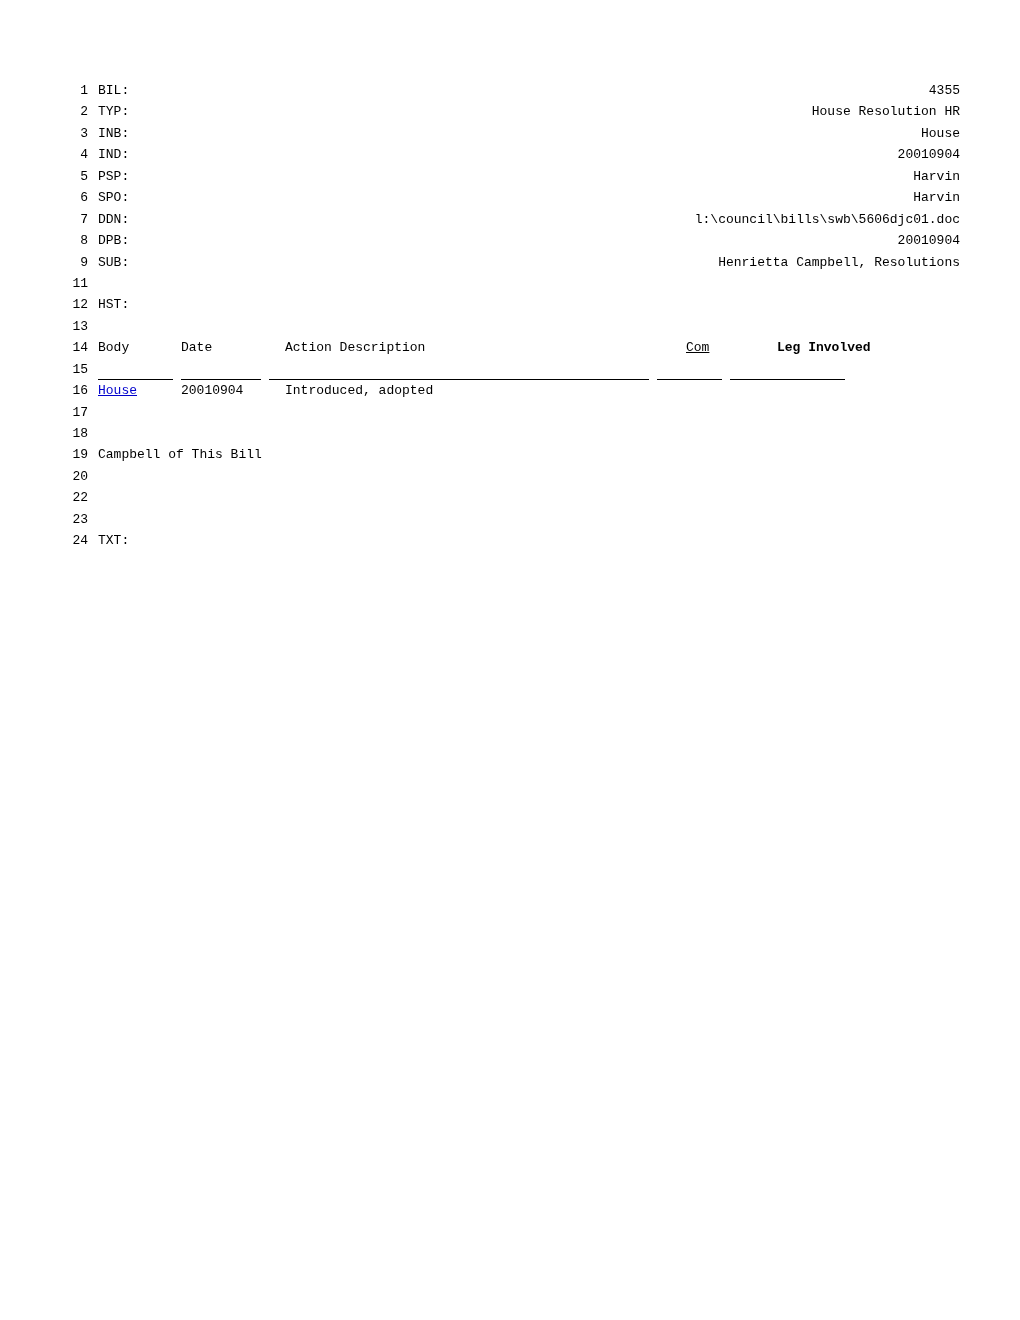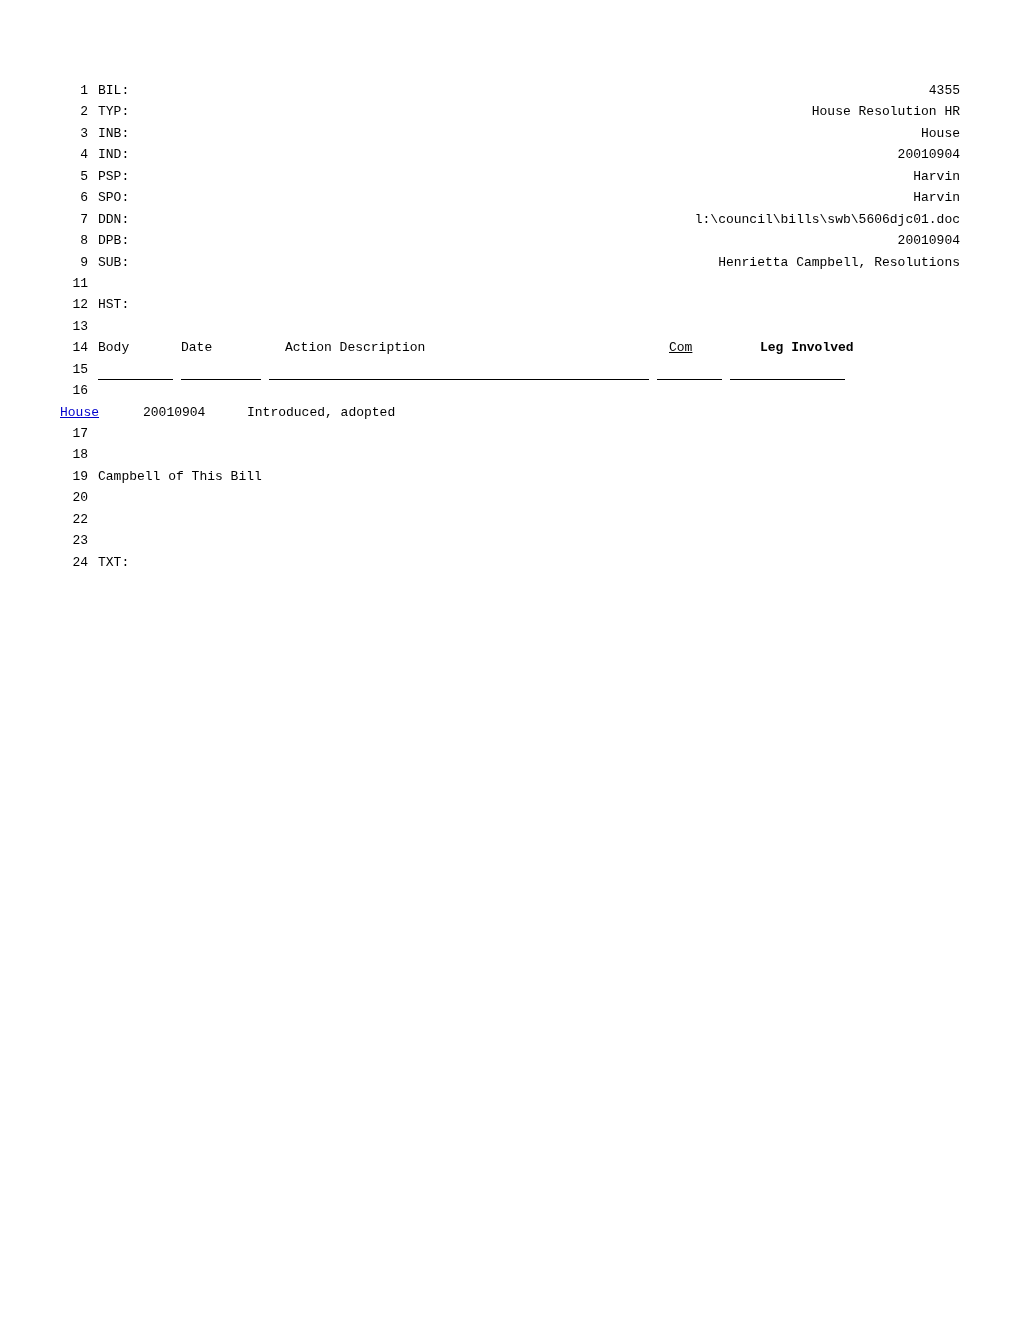--- a/index.html
+++ b/index.html
@@ -85,28 +85,27 @@
 
     .sep-leg {
       width: 115px;
       border-bottom: 1px solid #000;
       margin-left: 8px;
     }
 
     .col-body { width: 75px; }
     .col-date { width: 88px; margin-left: 8px; }
     .col-action { width: 380px; margin-left: 16px; }
-    .col-com { width: 65px; margin-left: 4px; text-decoration: underline; }
+    .col-com { width: 65px; margin-left: 21px; text-decoration: underline; }
     .col-leg { width: 115px; margin-left: 26px; font-weight: bold; }
 
     .data-row {
       display: flex;
       align-items: baseline;
       line-height: 1.65;
-      flex-direction: column;
     }
   </style>
 </head>
 <body>
 
 <div id="lines-container">
     <div class="line">
       <div class="line-num">1</div>
       <div class="line-content">
         <div class="label">BIL:</div>

